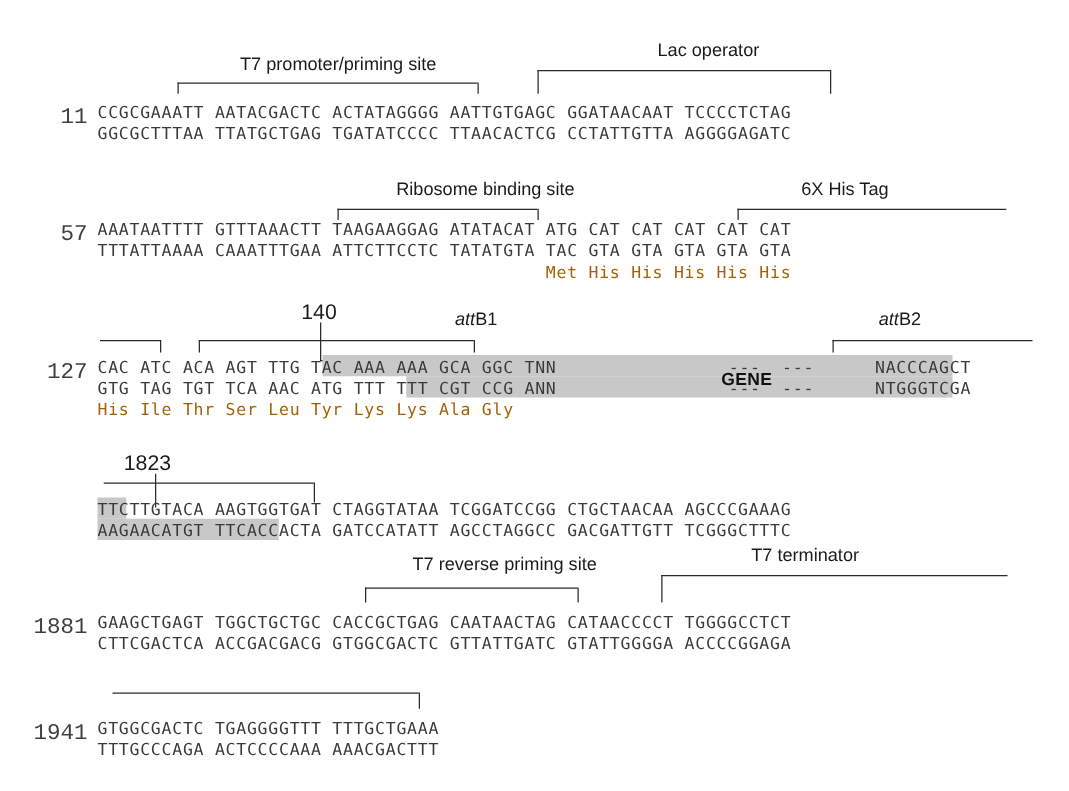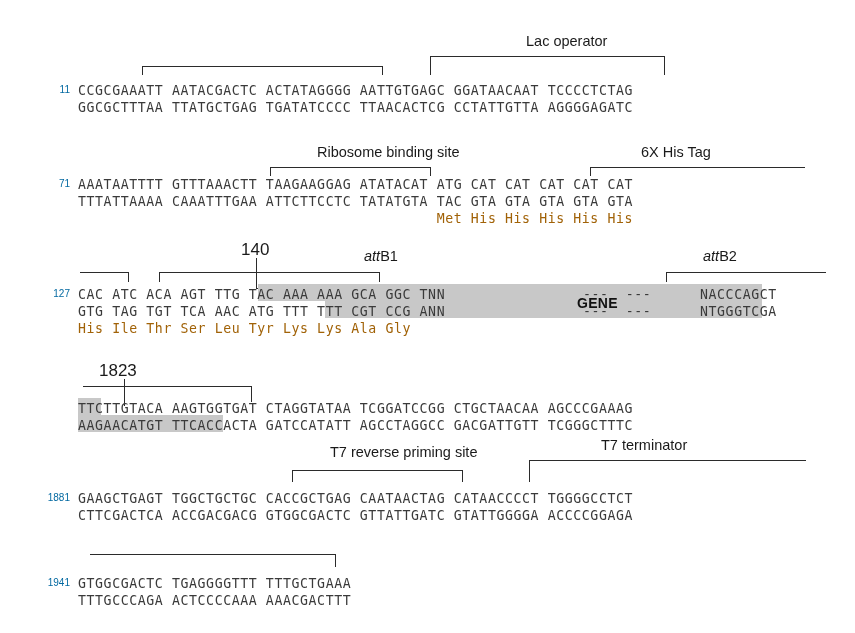--- a/index.html
+++ b/index.html
@@ -6,23 +6,23 @@
   body{
     width:855px;height:633px;
     background:#ffffff;
     font-family:"Liberation Sans", sans-serif;
     color:#1a1a1a;
     overflow:hidden;
   }
   #sheet{position:relative;width:855px;height:633px;}
   .coord{
     position:absolute;
-    font-family:Liberation Sans, sans-serif;
-    font-size:10px;
-    color:#0369a1;
+    font-family:Liberation Mono, monospace;
+    font-size:18px;
+    color:#404040;
     text-align:right;
     letter-spacing:0px;
   }
   .strands{
     position:absolute;
     font-family:"DejaVu Sans Mono", monospace;
     font-size:13.2px;
     line-height:17px;
     color:#3a3a3a;
     white-space:pre;
@@ -70,20 +70,21 @@
     white-space:pre;
     letter-spacing:0.6px;
     z-index:2;
   }
 </style>
 </head>
 <body>
 
 <div id="sheet">
 
+  <div class="anno" style="left:192px;top:44px;">T7 promoter/priming site</div>
   <div class="anno" style="left:526px;top:33px;">Lac operator</div>
 
   <div class="hline" style="left:142px;top:66px;width:240px;"></div>
   <div class="vline" style="left:142px;top:66px;height:9px;"></div>
   <div class="vline" style="left:382px;top:66px;height:9px;"></div>
 
   <div class="hline" style="left:430px;top:56px;width:234px;"></div>
   <div class="vline" style="left:430px;top:56px;height:19px;"></div>
   <div class="vline" style="left:664px;top:56px;height:19px;"></div>
 
@@ -94,21 +95,21 @@
   <div class="anno" style="left:317px;top:144px;">Ribosome binding site</div>
   <div class="anno" style="left:641px;top:144px;">6X His Tag</div>
 
   <div class="hline" style="left:270px;top:167px;width:160px;"></div>
   <div class="vline" style="left:270px;top:167px;height:9px;"></div>
   <div class="vline" style="left:430px;top:167px;height:9px;"></div>
 
   <div class="hline" style="left:590px;top:167px;width:215px;"></div>
   <div class="vline" style="left:590px;top:167px;height:9px;"></div>
 
-  <div class="coord" style="left:30px;top:178px;width:40px;">71</div>
+  <div class="coord" style="left:30px;top:178px;width:40px;">57</div>
   <div class="strands" style="left:78px;top:176px;"><span>AAATAATTTT GTTTAAACTT TAAGAAGGAG ATATACAT ATG CAT CAT CAT CAT CAT</span>
 <span>TTTATTAAAA CAAATTTGAA ATTCTTCCTC TATATGTA TAC GTA GTA GTA GTA GTA</span>
 <span class="aa">                                          Met His His His His His</span></div>
 
   <div class="anno num" style="left:241px;top:240px;">140</div>
   <div class="anno" style="left:364px;top:248px;"><span class="ital">att</span><span>B1</span></div>
   <div class="anno" style="left:703px;top:248px;"><span class="ital">att</span><span>B2</span></div>
 
   <div class="hline" style="left:80px;top:272px;width:48px;"></div>
   <div class="vline" style="left:128px;top:272px;height:10px;"></div>

